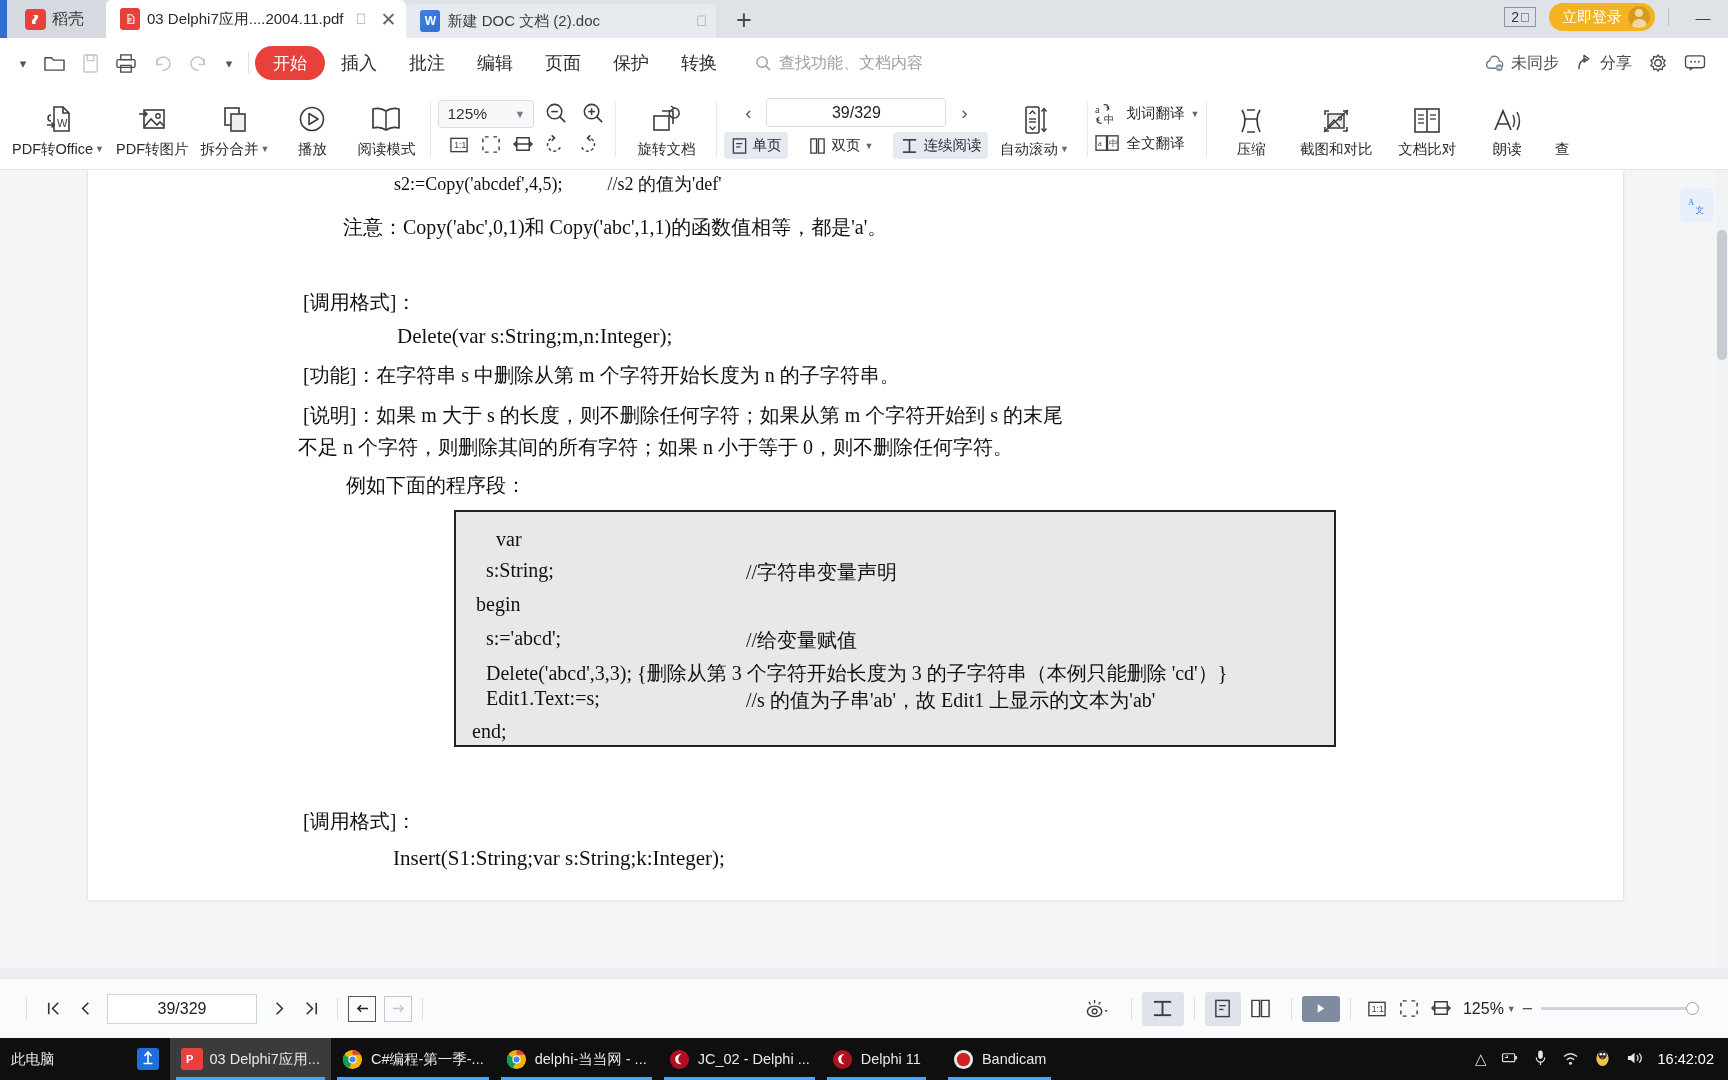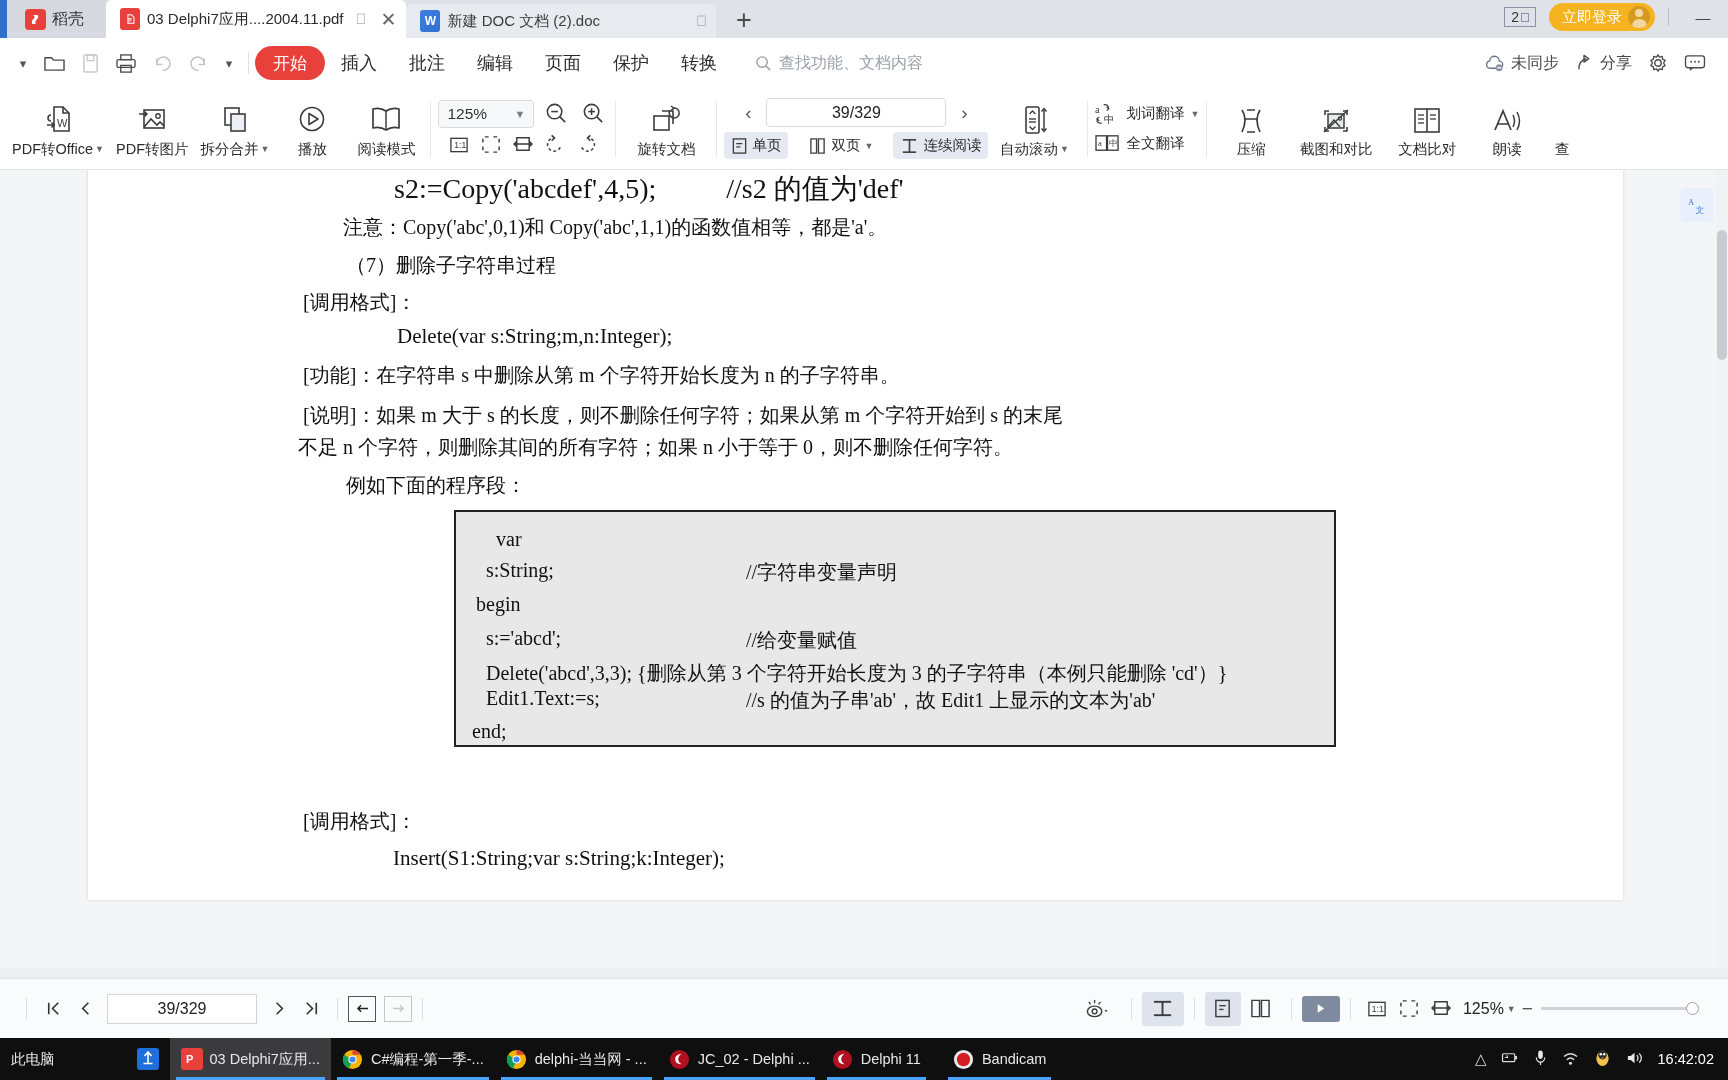--- a/index.html
+++ b/index.html
@@ -600,25 +600,24 @@
 
     <div class="rb-btn" style="min-width:36px;">
       <span class="rb-ico"></span>
       <span class="rb-lab">查</span>
     </div>
   </div>
 
   <div class="docarea">
     <div class="page">
 
-      <div class="doc-line" style="position:absolute;left:306px;top:5px;font-size:28px;">s2:=Copy('abcdef',4,5);          //s2 的值为'def'</div>
+      <div class="doc-line" style="position:absolute;left:306px;top:5px;font-size:18px;">s2:=Copy('abcdef',4,5);          //s2 的值为'def'</div>
 
       <div class="para" style="position:absolute;left:255px;top:42px;">注意：Copy('abc',0,1)和 Copy('abc',1,1)的函数值相等，都是'a'。</div>
 
-      <div class="para" style="position:absolute;left:258px;top:80px;">（7）删除子字符串过程</div>
 
       <div class="para" style="position:absolute;left:215px;top:117px;">[调用格式]：</div>
 
       <div class="doc-line" style="position:absolute;left:309px;top:156px;font-size:21px;">Delete(var s:String;m,n:Integer);</div>
 
       <div class="para" style="position:absolute;left:215px;top:190px;">[功能]：在字符串 s 中删除从第 m 个字符开始长度为 n 的子字符串。</div>
 
       <div class="para" style="position:absolute;left:215px;top:230px;">[说明]：如果 m 大于 s 的长度，则不删除任何字符；如果从第 m 个字符开始到 s 的末尾</div>
 
       <div class="para" style="position:absolute;left:210px;top:262px;">不足 n 个字符，则删除其间的所有字符；如果 n 小于等于 0，则不删除任何字符。</div>

